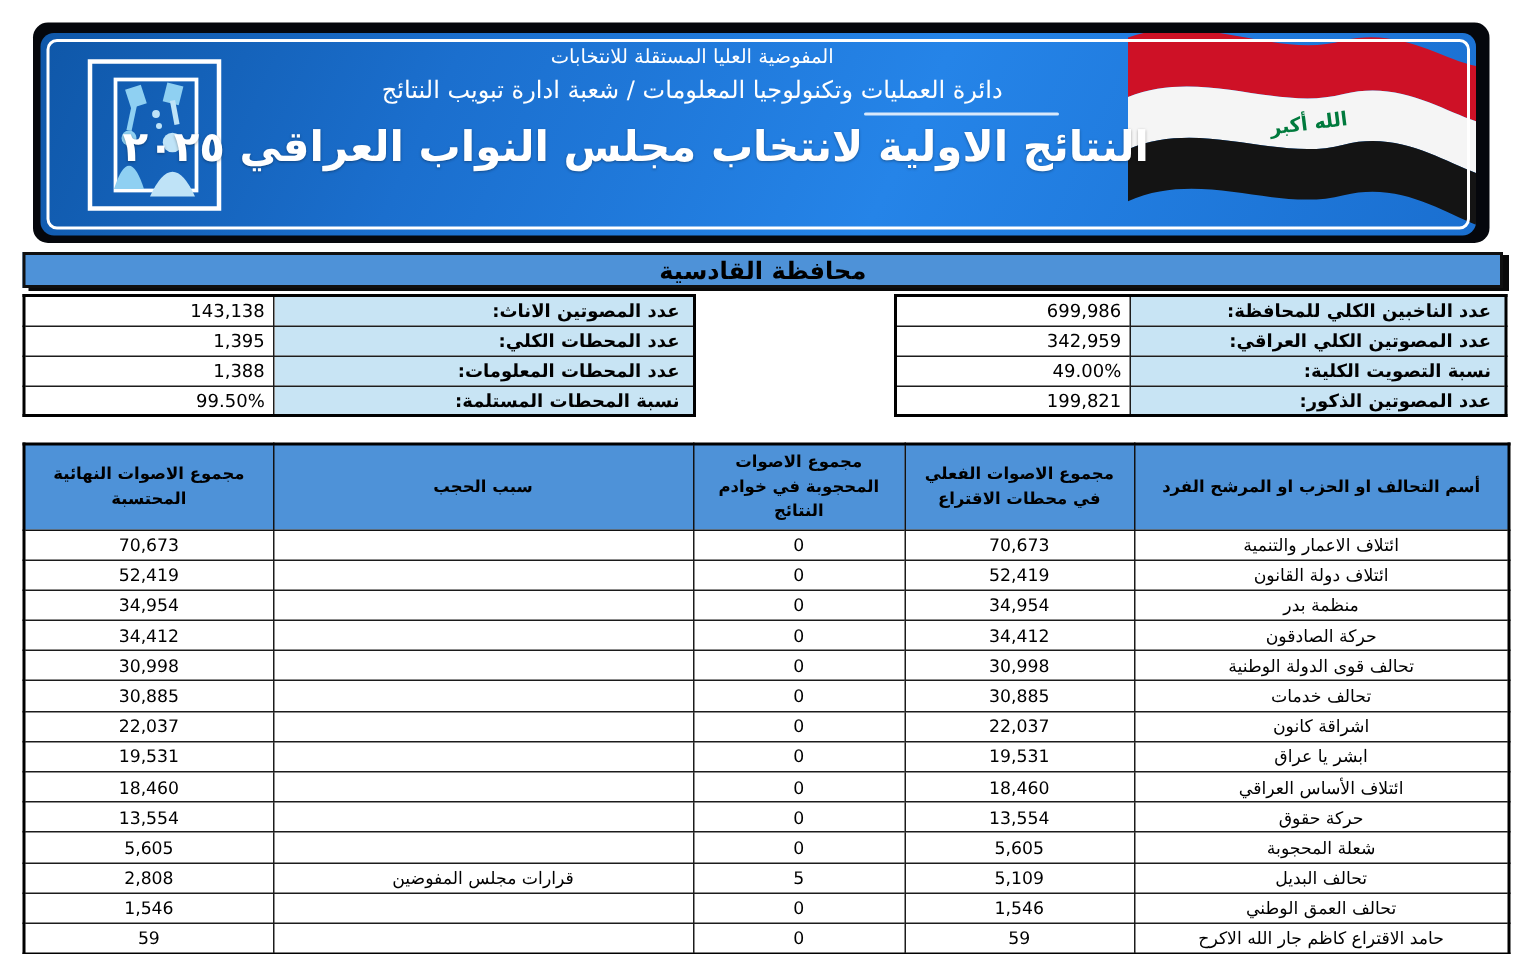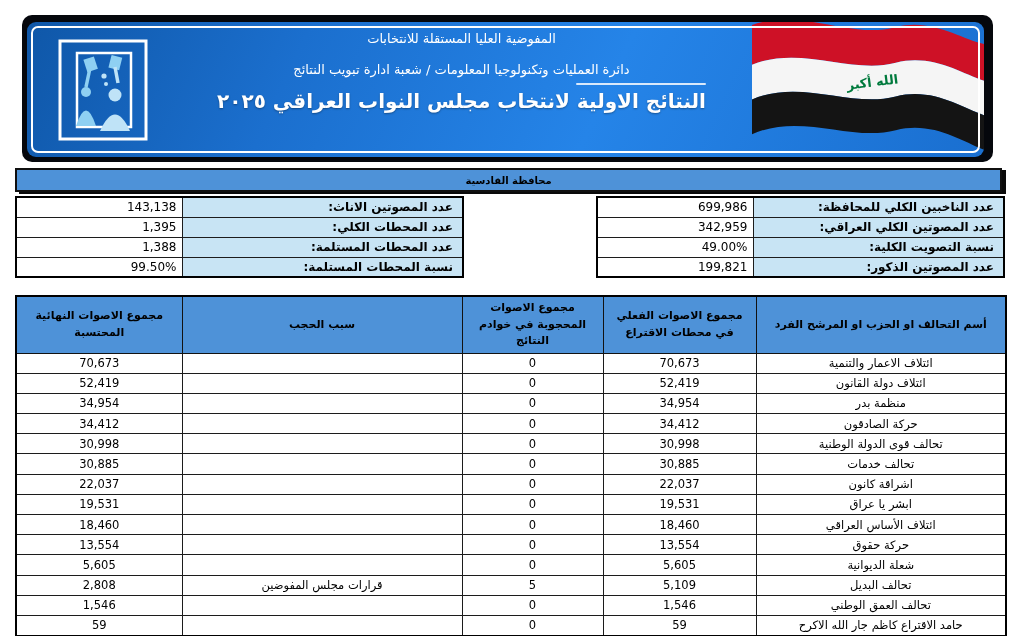--- a/index.html
+++ b/index.html
@@ -13,29 +13,29 @@
   #banner { position:absolute; left:27px; top:22px; width:957px; height:135px;
             border-radius:9px; overflow:hidden;
             background:linear-gradient(115deg,#0f57a8 0%, #1b6fce 28%, #2584e8 60%, #1a6fd0 100%); }
   #banner .pinstripe { position:absolute; inset:4px; border:2px solid #fff; border-radius:7px; pointer-events:none; z-index:5; }
   #ihec-logo { position:absolute; right:auto; left:unset; top:16px; right:828px; z-index:2; }
   
   #ihec-logo { right:auto; left:30px; }
   #flag { position:absolute; right:-6px; top:-10px; z-index:1; }
   #banner-text { position:absolute; left:130px; right:218px; top:9px; text-align:center; color:#fff; z-index:3; }
   #banner-text .org1 { font-size:13px; letter-spacing:0; }
-  #banner-text .org2 { font-size:13px; margin-top:16px; }
+  #banner-text .org2 { font-size:16px; margin-top:4px; }
   #banner-text .divider { height:2px; width:130px; background:#d9e9fb; margin:6px 60px 4px auto; border-radius:1px; }
-  #banner-text .big-title { font-size:20px; font-weight:bold; margin-top:1px; text-shadow:0 1px 2px rgba(0,0,0,.35); white-space:nowrap; }
+  #banner-text .big-title { font-size:28px; font-weight:bold; margin-top:1px; text-shadow:0 1px 2px rgba(0,0,0,.35); white-space:nowrap; }
 
   
   #gov-bar { position:absolute; left:15px; top:168px; width:987px; height:24px;
              background:#4e92d8; border:2px solid #101010; box-shadow:4px 2px 0 #0a0a0a;
              display:flex; align-items:center; justify-content:center;
-             font-weight:bold; font-size:10px; color:#000; }
+             font-weight:bold; font-size:16px; color:#000; }
 
   
   table.stats { position:absolute; top:196px; border-collapse:collapse; table-layout:fixed;
                 border:2px solid #000; direction:rtl; }
   #stats-right { right:10px; left:598px; width:407px; }
   #stats-left  { left:15px;  width:447px; }
   table.stats td { border:1.5px solid #1c1c1c; height:20px; font-size:12px; overflow:hidden; white-space:nowrap; }
   table.stats td.lbl { background:#c8e4f4; font-weight:bold; text-align:right; padding:0 9px 0 16px; }
   table.stats td.val { background:#fff; direction:ltr; text-align:right; padding:0 5px 0 4px; }
 
@@ -133,21 +133,21 @@
       <td class="lbl">عدد المصوتين الاناث:</td>
       <td class="val">143,138</td>
     </tr>
 
     <tr>
       <td class="lbl">عدد المحطات الكلي:</td>
       <td class="val">1,395</td>
     </tr>
 
     <tr>
-      <td class="lbl">عدد المحطات المستلمة:</td>
+      <td class="lbl">عدد المحطات المعلومات:</td>
       <td class="val">1,388</td>
     </tr>
 
     <tr>
       <td class="lbl">نسبة المحطات المستلمة:</td>
       <td class="val">99.50%</td>
     </tr>
   </tbody>
   </table>
 
@@ -243,21 +243,21 @@
 
     <tr>
       <td>حركة حقوق</td>
       <td class="num">13,554</td>
       <td class="num">0</td>
       <td></td>
       <td class="num">13,554</td>
     </tr>
 
     <tr>
-      <td>شعلة الديوانية</td>
+      <td>شعلة المحجوبة</td>
       <td class="num">5,605</td>
       <td class="num">0</td>
       <td></td>
       <td class="num">5,605</td>
     </tr>
 
     <tr>
       <td>تحالف البديل</td>
       <td class="num">5,109</td>
       <td class="num">5</td>

